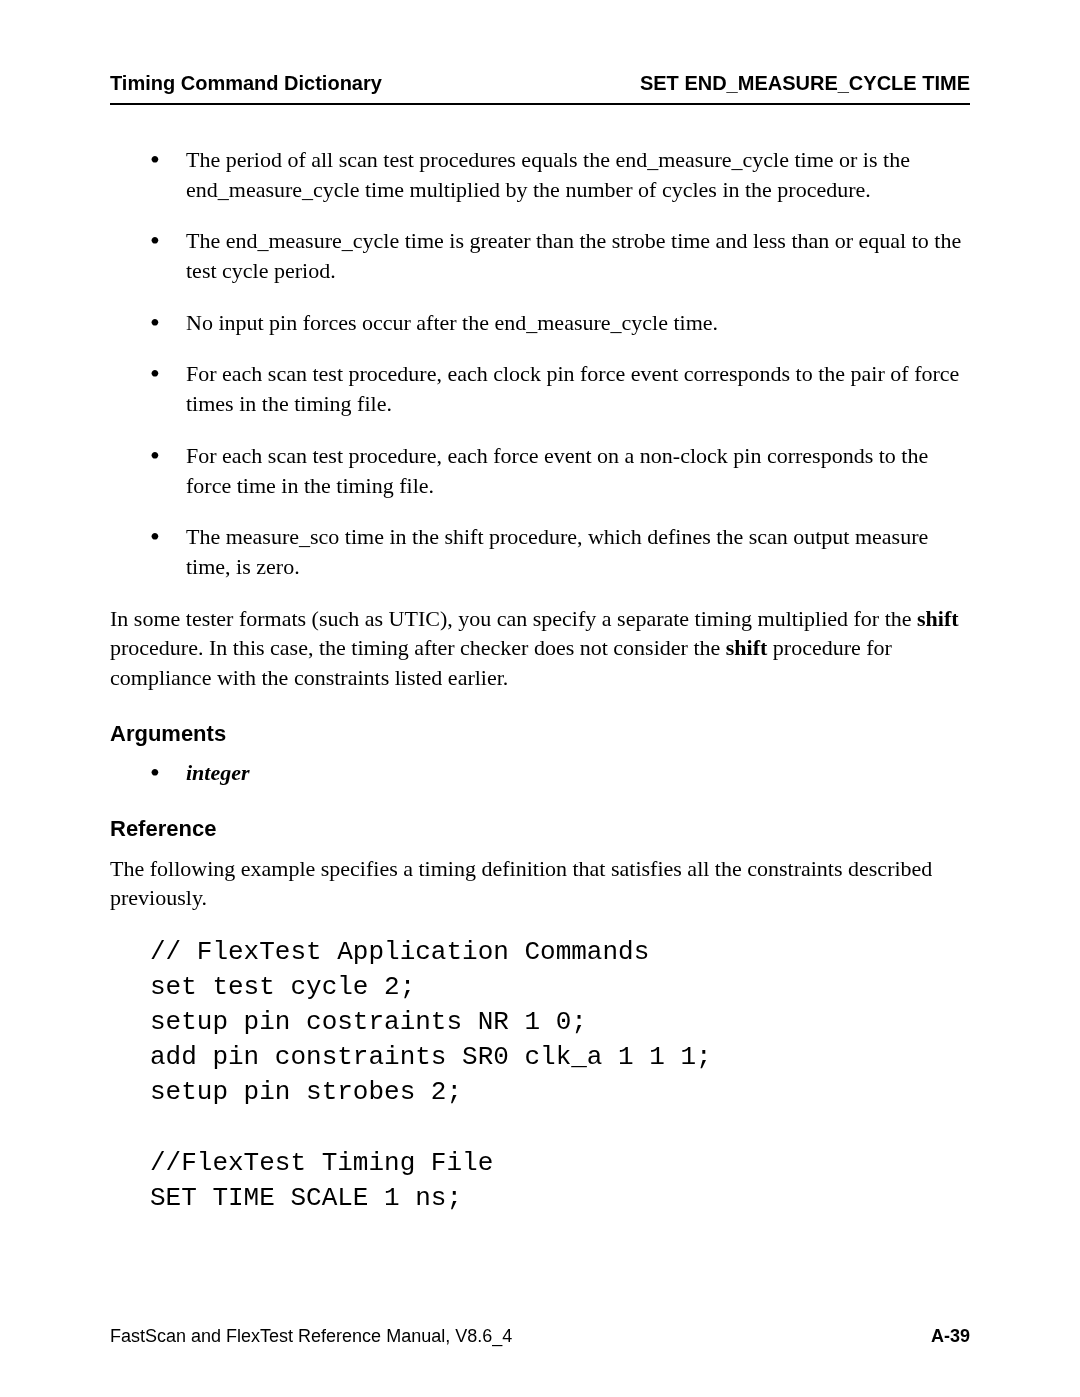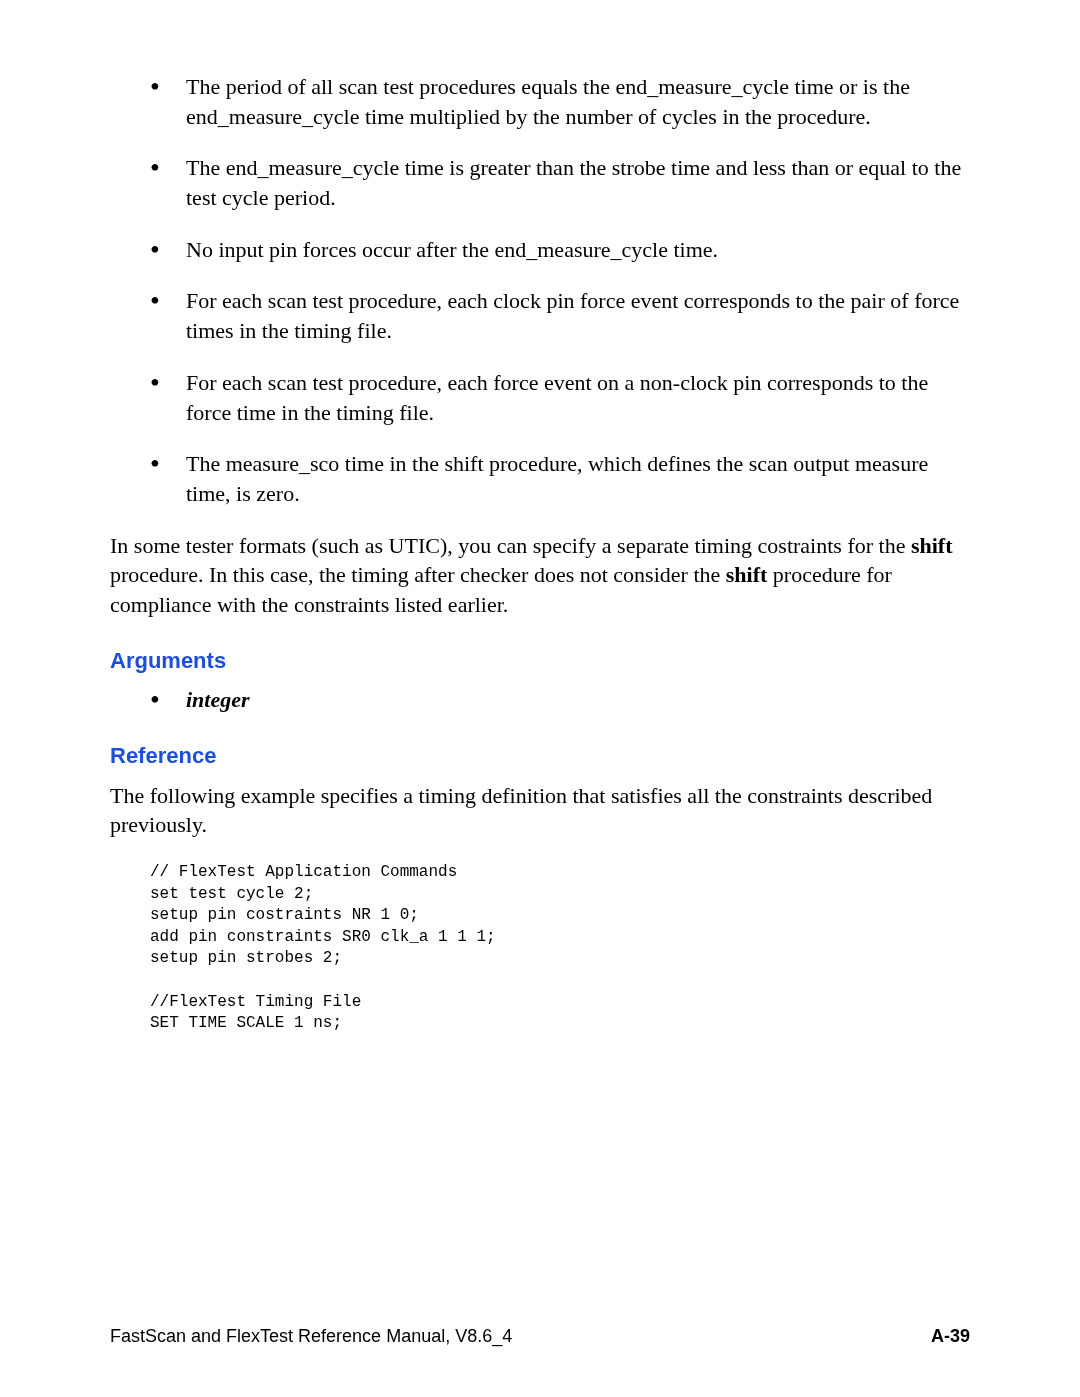--- a/index.html
+++ b/index.html
@@ -58,38 +58,38 @@
     font-size: 28px;
     line-height: 1.1;
     color: #000;
   }
   .para {
     margin: 0 0 22px 0;
   }
   .section-heading {
     font-family: Arial, Helvetica, sans-serif;
     font-weight: bold;
-    color: #1d4ed8;
+    color: #000000;
     font-size: 22px;
     margin: 26px 0 10px 0;
   }
   .arg-term {
     font-style: italic;
     font-weight: bold;
   }
   .arg-desc {
     margin-left: 36px;
     margin-top: 8px;
   }
   .bold {
     font-weight: bold;
   }
   .code-block {
     font-family: "Courier New", Courier, monospace;
-    font-size: 16px;
+    font-size: 26px;
     white-space: pre;
     margin-left: 40px;
     margin-top: 20px;
     line-height: 1.35;
   }
   .footer {
     position: absolute;
     bottom: 50px;
     left: 110px;
     right: 110px;
@@ -101,34 +101,38 @@
   }
   .footer-right {
     font-weight: bold;
   }
 </style>
 </head>
 <body>
 
 <div class="page">
 
+  <div class="header">
+    <div class="header-left">Timing Command Dictionary</div>
+    <div class="header-right">SET END_MEASURE_CYCLE TIME</div>
+  </div>
 
   <div class="body">
 
     <ul class="bullets">
       <li>The period of all scan test procedures equals the end_measure_cycle time or is the end_measure_cycle time multiplied by the number of cycles in the procedure.</li>
       <li>The end_measure_cycle time is greater than the strobe time and less than or equal to the test cycle period.</li>
       <li>No input pin forces occur after the end_measure_cycle time.</li>
       <li>For each scan test procedure, each clock pin force event corresponds to the pair of force times in the timing file.</li>
       <li>For each scan test procedure, each force event on a non-clock pin corresponds to the force time in the timing file.</li>
       <li>The measure_sco time in the shift procedure, which defines the scan output measure time, is zero.</li>
     </ul>
 
     <p class="para">
-      <span>In some tester formats (such as UTIC), you can specify a separate timing costraints for the </span><span class="bold">shift</span><span> procedure. In this case, the timing after checker does not consider the </span><span class="bold">shift</span><span> procedure for compliance with the constraints listed earlier.</span>
+      <span>In some tester formats (such as UTIC), you can specify a separate timing multiplied for the </span><span class="bold">shift</span><span> procedure. In this case, the timing after checker does not consider the </span><span class="bold">shift</span><span> procedure for compliance with the constraints listed earlier.</span>
     </p>
 
     <div class="section-heading">Arguments</div>
 
     <ul class="bullets">
       <li>
         <span class="arg-term">integer</span>
       </li>
     </ul>
 

